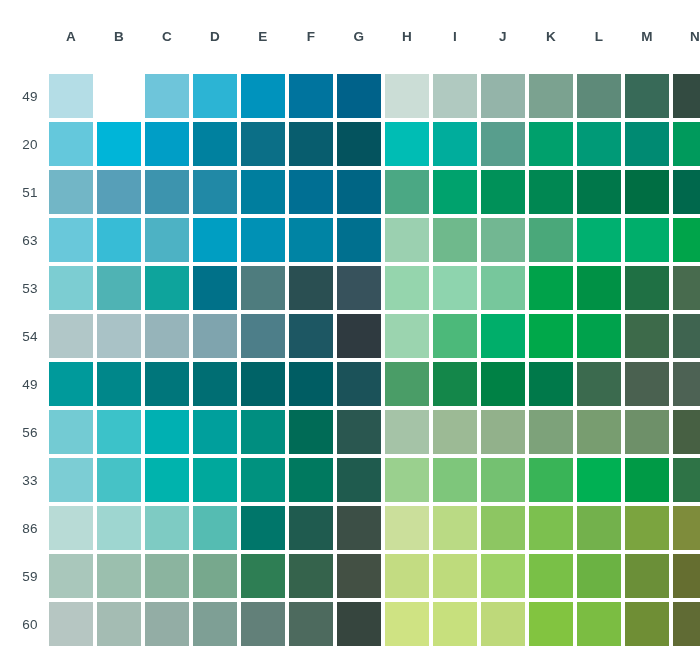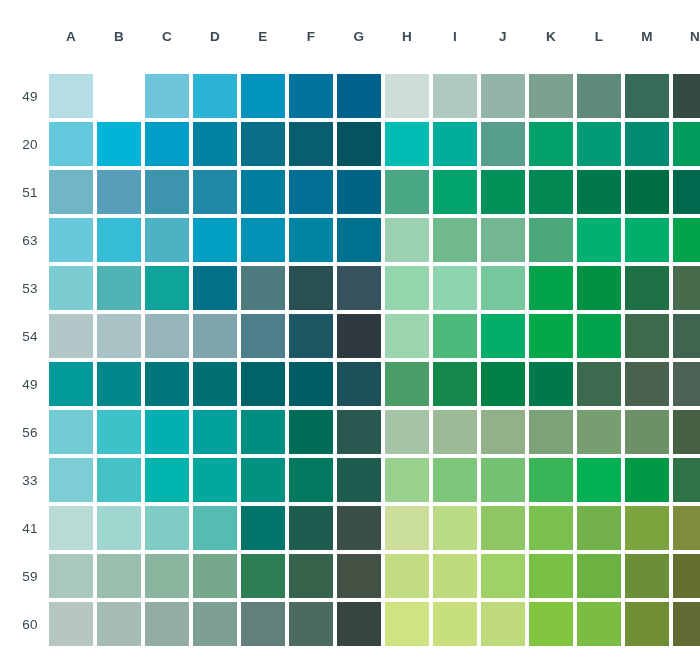--- a/index.html
+++ b/index.html
@@ -220,21 +220,21 @@
       <div class="swatch" title="E57 #00927f" style="background-color: rgb(0, 146, 127);"></div>
       <div class="swatch" title="F57 #00795f" style="background-color: rgb(0, 121, 95);"></div>
       <div class="swatch" title="G57 #1f5b4e" style="background-color: rgb(31, 91, 78);"></div>
       <div class="swatch" title="H57 #9ad08e" style="background-color: rgb(154, 208, 142);"></div>
       <div class="swatch" title="I57 #7ec67b" style="background-color: rgb(126, 198, 123);"></div>
       <div class="swatch" title="J57 #74c171" style="background-color: rgb(116, 193, 113);"></div>
       <div class="swatch" title="K57 #39b457" style="background-color: rgb(57, 180, 87);"></div>
       <div class="swatch" title="L57 #00b053" style="background-color: rgb(0, 176, 83);"></div>
       <div class="swatch" title="M57 #009a46" style="background-color: rgb(0, 154, 70);"></div>
       <div class="swatch" title="N57 #2e7346" style="background-color: rgb(46, 115, 70);"></div>
-      <div class="row-header-cell">41</div>
+      <div class="row-header-cell">86</div>
       <div class="swatch" title="A58 #b8dbd6" style="background-color: rgb(184, 219, 214);"></div>
       <div class="swatch" title="B58 #9ed6d0" style="background-color: rgb(158, 214, 208);"></div>
       <div class="swatch" title="C58 #7ecbc3" style="background-color: rgb(126, 203, 195);"></div>
       <div class="swatch" title="D58 #55bcb2" style="background-color: rgb(85, 188, 178);"></div>
       <div class="swatch" title="E58 #00766a" style="background-color: rgb(0, 118, 106);"></div>
       <div class="swatch" title="F58 #1f5b4f" style="background-color: rgb(31, 91, 79);"></div>
       <div class="swatch" title="G58 #3c4f46" style="background-color: rgb(60, 79, 70);"></div>
       <div class="swatch" title="H58 #cbdf9b" style="background-color: rgb(203, 223, 155);"></div>
       <div class="swatch" title="I58 #bada84" style="background-color: rgb(186, 218, 132);"></div>
       <div class="swatch" title="J58 #8dc662" style="background-color: rgb(141, 198, 98);"></div>

